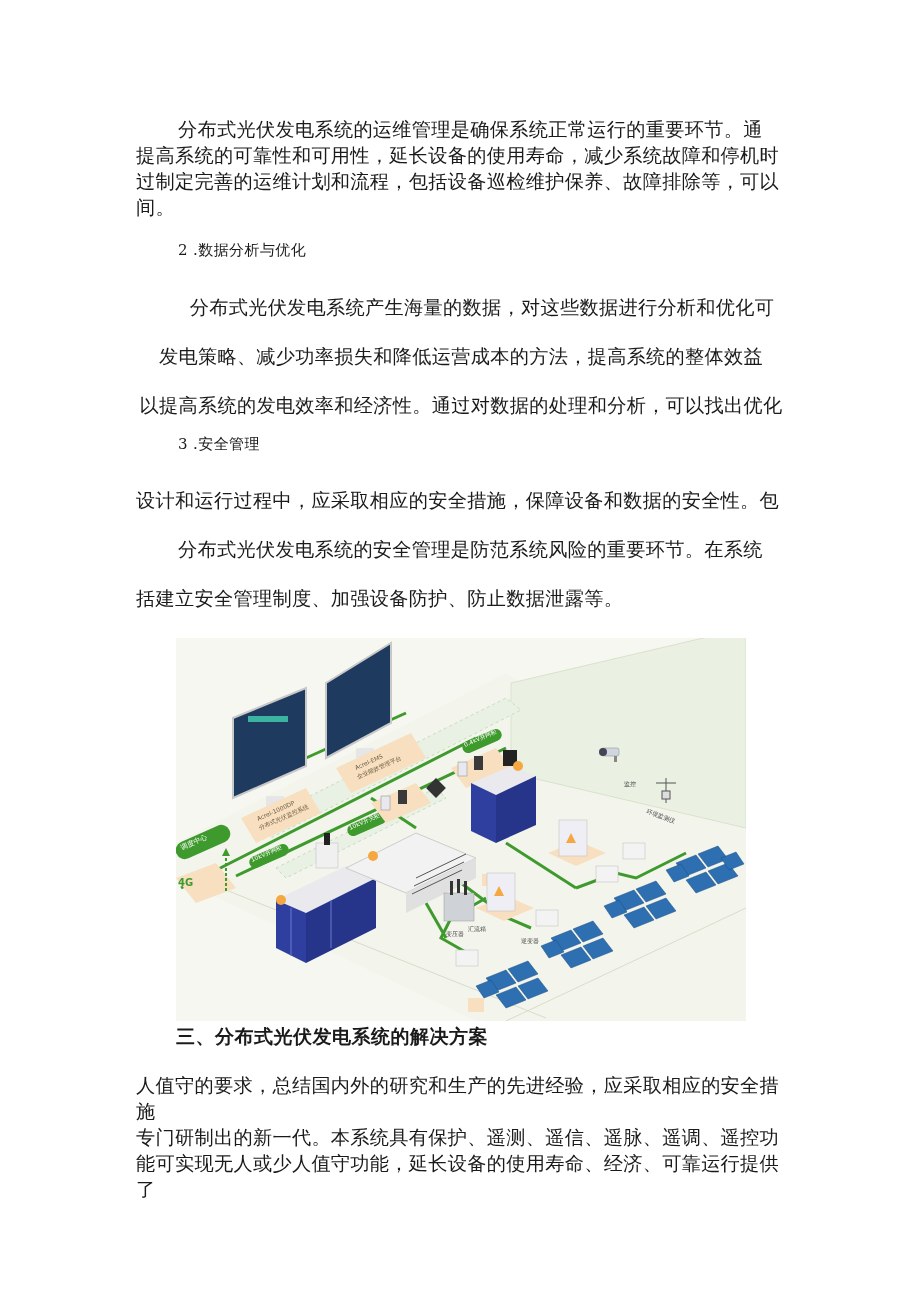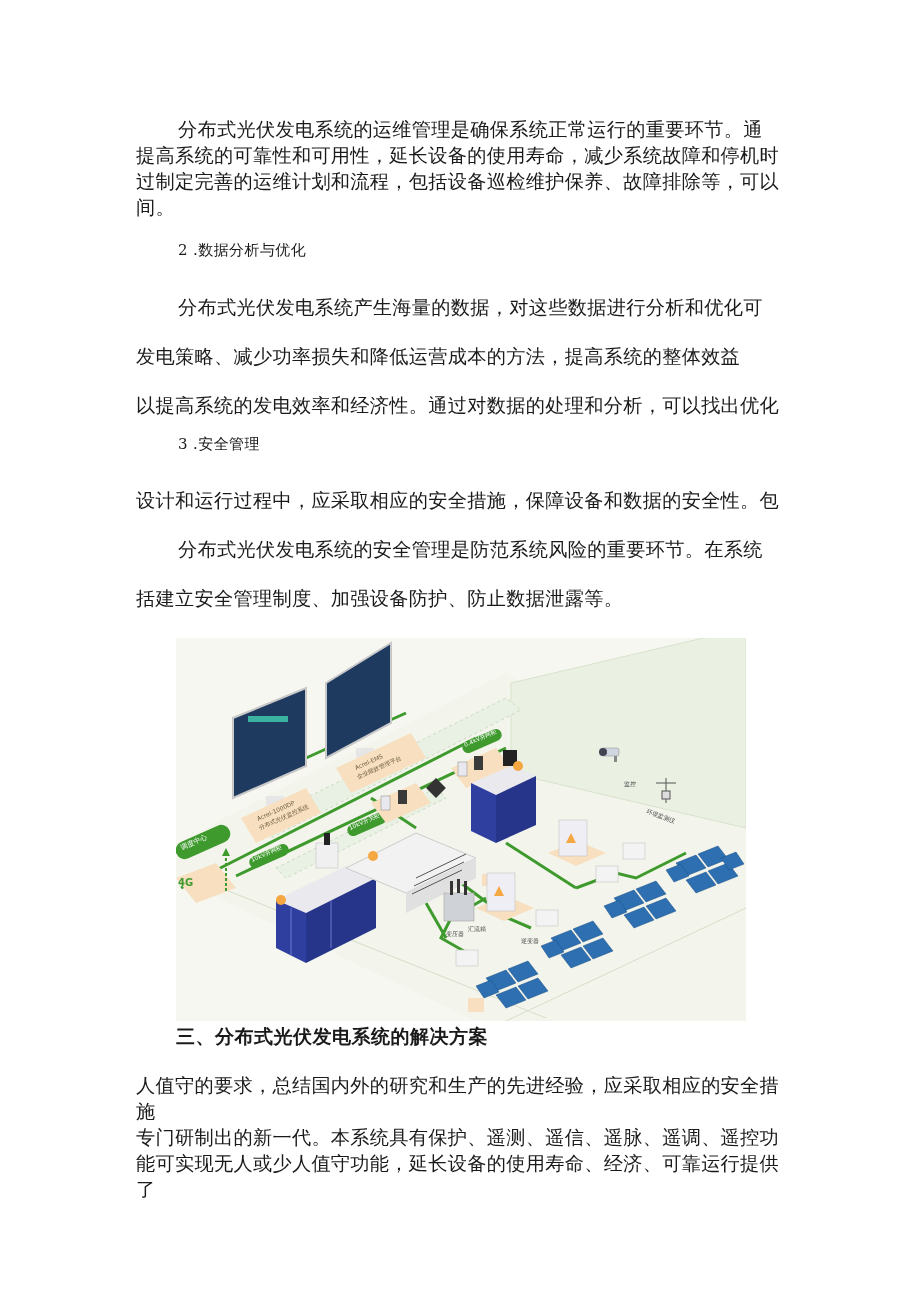--- a/index.html
+++ b/index.html
@@ -24,21 +24,21 @@
 
   <div class="para tight" style="top:117px;">
     <div><span class="indent"></span><span>分布式光伏发电系统的运维管理是确保系统正常运行的重要环节。通</span></div>
     <div>提高系统的可靠性和可用性，延长设备的使用寿命，减少系统故障和停机时</div>
     <div>过制定完善的运维计划和流程，包括设备巡检维护保养、故障排除等，可以</div>
     <div>间。</div>
   </div>
 
   <div class="heading-num" style="top:241px;">2 .数据分析与优化</div>
 
-  <div class="para loose" style="top:283px;">
+  <div class="para loose" style="top:283px;text-align:center;">
     <div><span class="indent"></span><span>分布式光伏发电系统产生海量的数据，对这些数据进行分析和优化可</span></div>
     <div>发电策略、减少功率损失和降低运营成本的方法，提高系统的整体效益</div>
     <div>以提高系统的发电效率和经济性。通过对数据的处理和分析，可以找出优化</div>
   </div>
 
   <div class="heading-num" style="top:435px;">3 .安全管理</div>
 
   <div class="para loose" style="top:476px;">
     <div>设计和运行过程中，应采取相应的安全措施，保障设备和数据的安全性。包</div>
     <div><span class="indent"></span><span>分布式光伏发电系统的安全管理是防范系统风险的重要环节。在系统</span></div>

